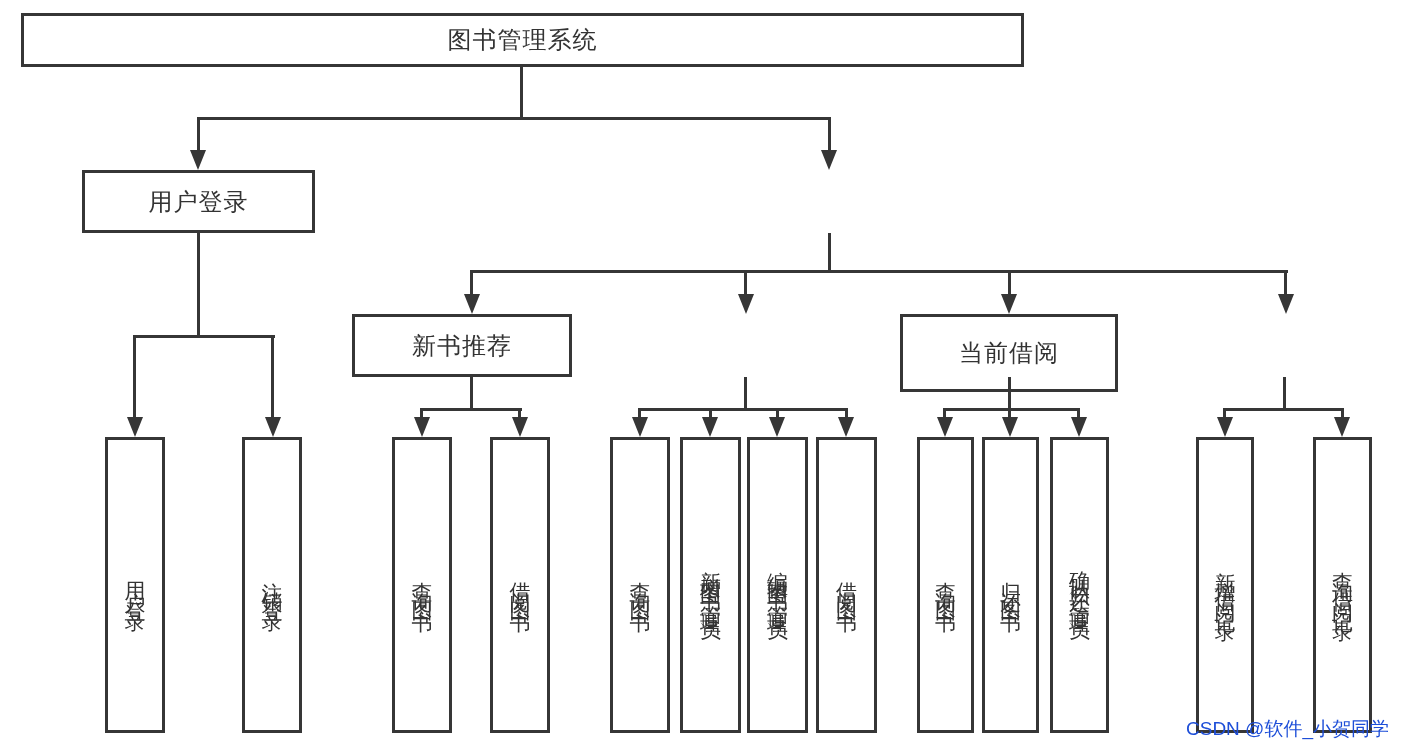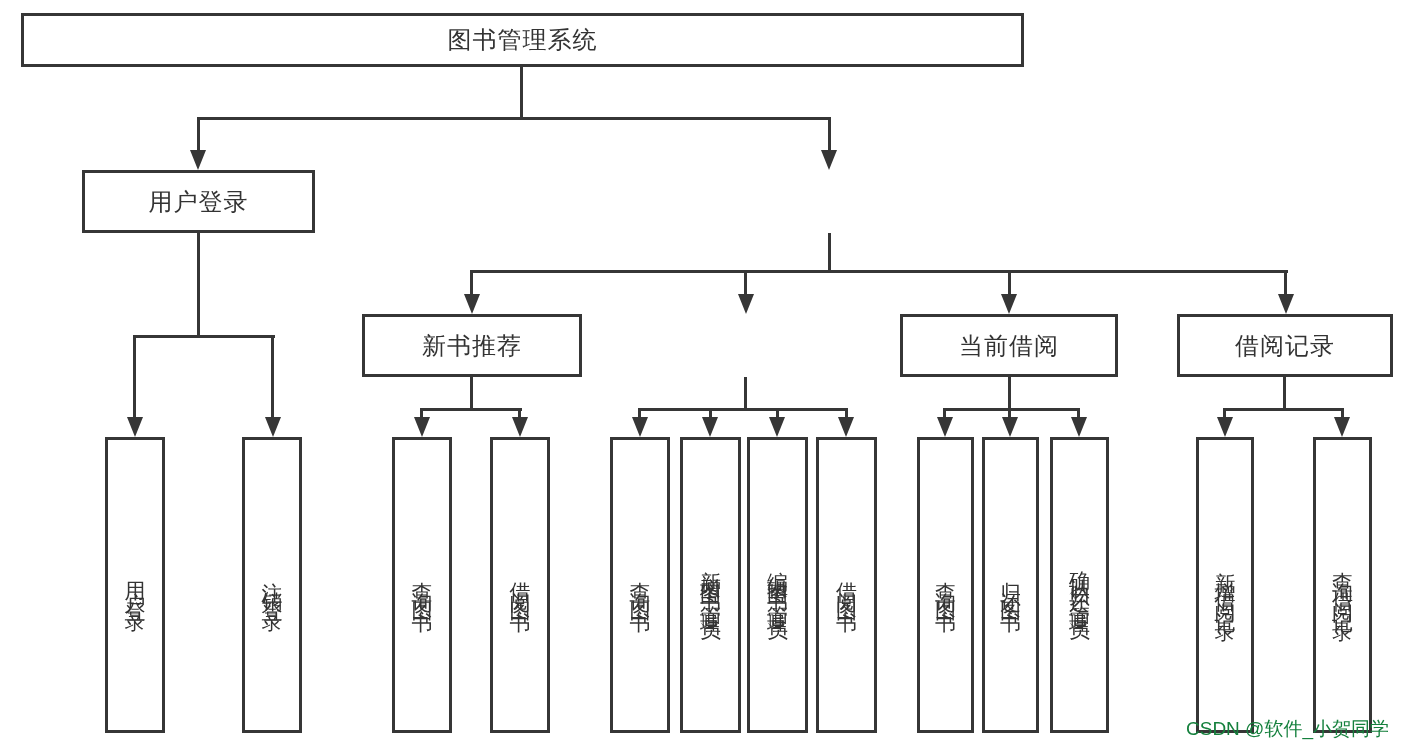--- a/index.html
+++ b/index.html
@@ -19,21 +19,21 @@
   .tight{letter-spacing:7px;}
   .vl{position:absolute;width:3px;background:#363636;}
   .hl{position:absolute;height:3px;background:#363636;}
   .ah{
     position:absolute;width:0;height:0;
     border-left:8px solid transparent;border-right:8px solid transparent;
     border-top:20px solid #363636;
   }
   .wm{
     position:absolute;left:1186px;top:716px;z-index:5;
-    font-size:19px;color:#15803d;white-space:nowrap;
+    font-size:19px;color:#1d4ed8;white-space:nowrap;
   }
 </style>
 </head>
 <body>
 
 <div class="canvas">
 
   <div class="bx" style="left:21px;top:13px;width:1003px;height:54px;">图书管理系统</div>
 
   <div class="vl" style="left:520px;top:67px;height:53px;"></div>
@@ -56,23 +56,22 @@
   <div class="hl" style="left:471px;top:270px;width:817px;"></div>
   <div class="vl" style="left:470px;top:270px;height:28px;"></div>
   <div class="ah" style="left:464px;top:294px;"></div>
   <div class="vl" style="left:744px;top:270px;height:28px;"></div>
   <div class="ah" style="left:738px;top:294px;"></div>
   <div class="vl" style="left:1008px;top:270px;height:28px;"></div>
   <div class="ah" style="left:1001px;top:294px;"></div>
   <div class="vl" style="left:1284px;top:270px;height:28px;"></div>
   <div class="ah" style="left:1278px;top:294px;"></div>
 
-  <div class="bx" style="left:362px;top:314px;width:220px;height:63px;">新书推荐</div>
-  <div class="bx" style="left:900px;top:314px;width:218px;height:63px;">当前借阅</div>
-  <div class="bx" style="left:1177px;top:314px;width:216px;height:63px;">借阅记录</div>
+  <div class="bx" style="left:352px;top:314px;width:220px;height:63px;">新书推荐</div>
+  <div class="bx" style="left:900px;top:314px;width:218px;height:78px;">当前借阅</div>
 
   <div class="vl" style="left:470px;top:377px;height:33px;"></div>
   <div class="hl" style="left:420px;top:408px;width:102px;"></div>
   <div class="vl" style="left:420px;top:408px;height:12px;"></div>
   <div class="ah" style="left:414px;top:417px;"></div>
   <div class="vl" style="left:518px;top:408px;height:12px;"></div>
   <div class="ah" style="left:512px;top:417px;"></div>
 
   <div class="vl" style="left:744px;top:377px;height:33px;"></div>
   <div class="hl" style="left:638px;top:408px;width:210px;"></div>

